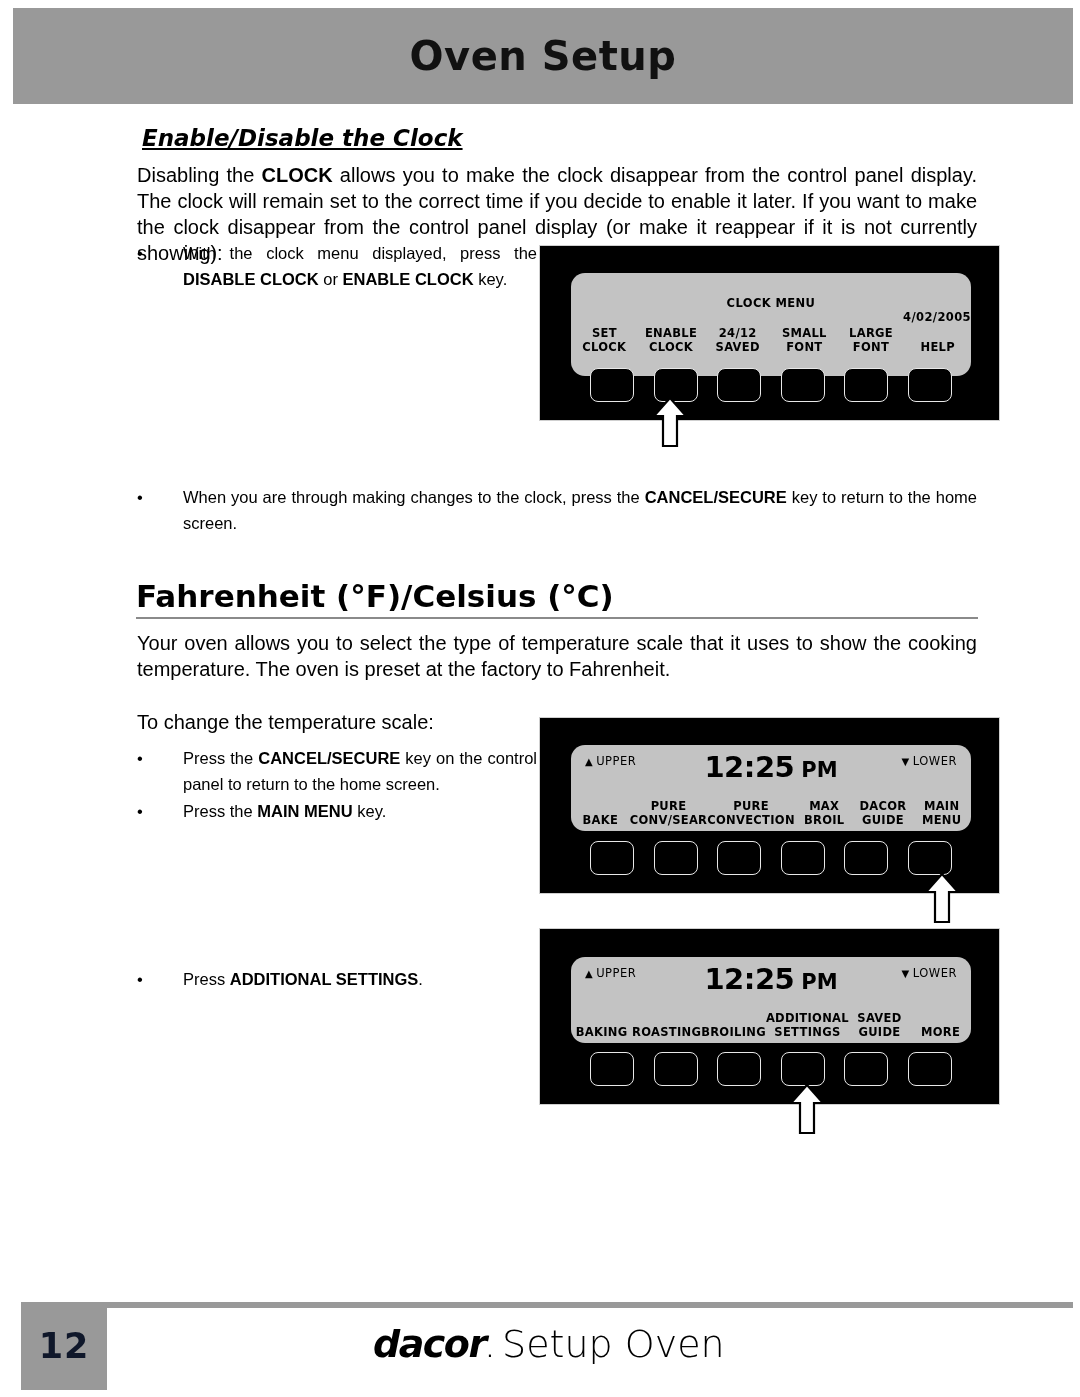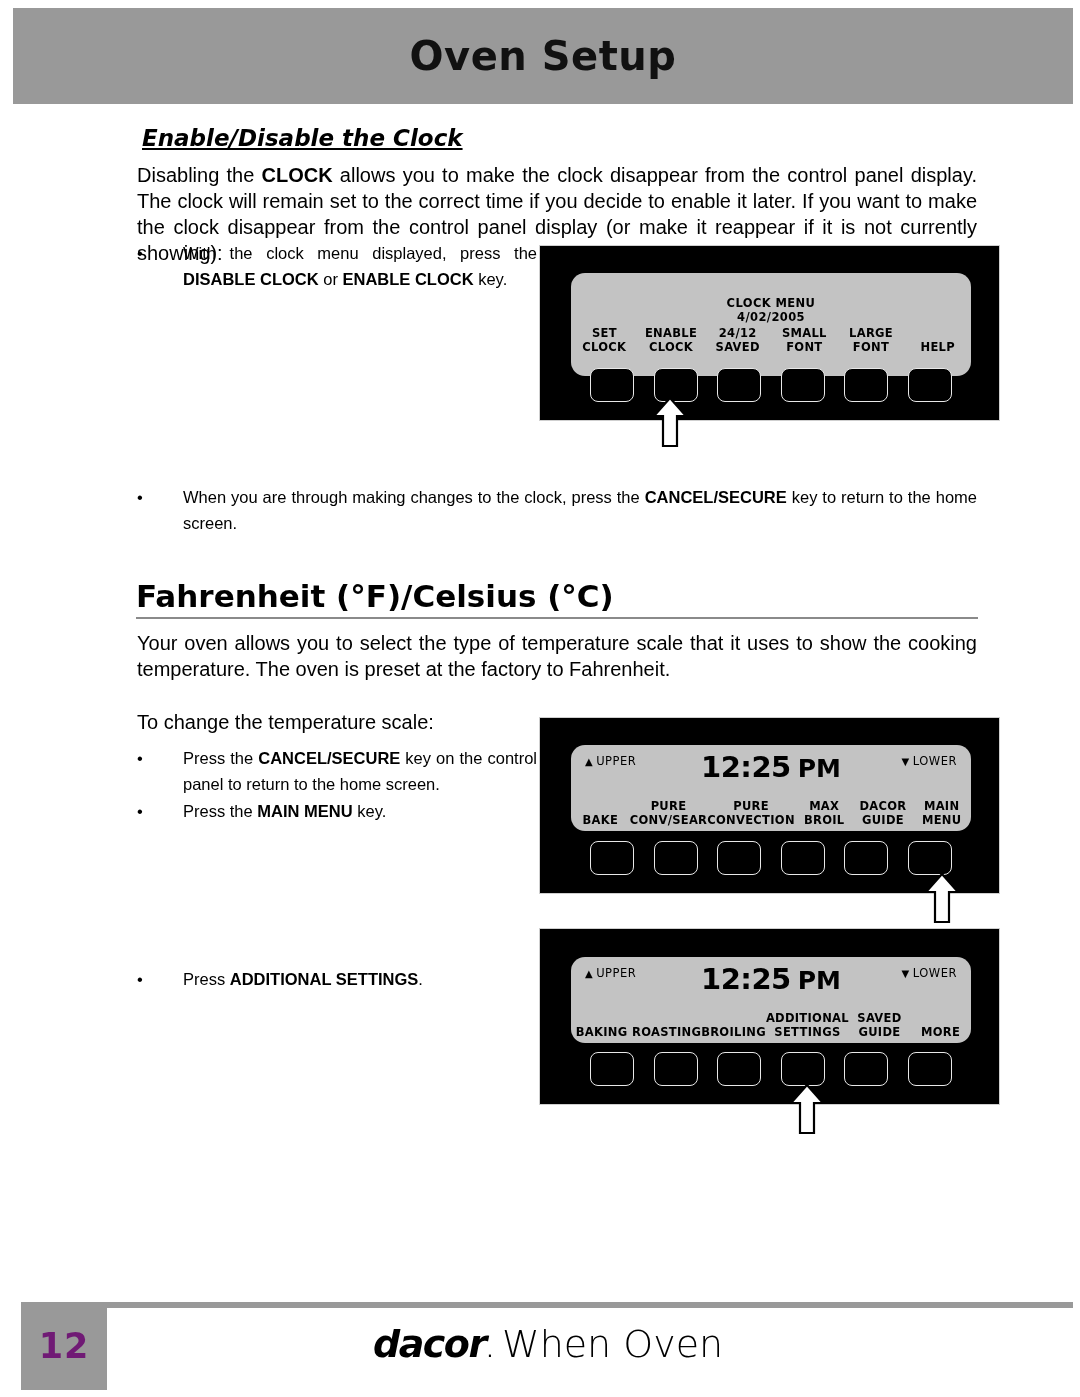--- a/index.html
+++ b/index.html
@@ -78,29 +78,29 @@
     border-radius:14px;
   }
   .screen-center{
     position:absolute; left:0; right:0;
     text-align:center;
     font-family:"DejaVu Sans", sans-serif;
     font-weight:bold;
     color:#000;
   }
   .clock-menu-title{ font-size:11.5px; letter-spacing:0.4px; }
-  .clock-menu-date{ font-size:11.5px; letter-spacing:0.4px; }
+  .clock-menu-date{ font-size:11.5px; letter-spacing:0.4px;text-align:right; }
 
   .bigclock{
     position:absolute; left:0; right:0; text-align:center;
     font-family:"DejaVu Sans", sans-serif; font-weight:bold;
     color:#000;
   }
   .bigclock .hm{ font-size:29px; letter-spacing:-0.5px; }
-  .bigclock .ampm{ font-size:25px; letter-spacing:0px; margin-left:7px; }
+  .bigclock .ampm{ font-size:21px; letter-spacing:0px; margin-left:7px; }
 
   .updown{
     position:absolute; font-family:"DejaVu Sans", sans-serif;
     font-weight:normal; font-size:11.5px; letter-spacing:0.5px; color:#000;
     white-space:nowrap;
   }
   .tri{ font-size:10px; margin-right:3px; }
 
   .labels{
     position:absolute; display:flex; align-items:flex-end;
@@ -129,21 +129,21 @@
     position:absolute; left:21px; top:1302px; width:1052px; height:6px;
     background:#999999;
   }
   .footer-pagebox{
     position:absolute; left:21px; top:1302px; width:86px; height:88px;
     background:#999999;
     display:flex; align-items:center; justify-content:center;
   }
   .footer-pagenum{
     font-family:"DejaVu Sans", sans-serif;
-    font-weight:bold; font-size:35px; color:#701a75; letter-spacing:1px;
+    font-weight:bold; font-size:35px; color:#0f172a; letter-spacing:1px;
   }
   .footer-brand{
     position:absolute; left:373px; top:1322px;
     display:flex; align-items:baseline;
   }
   .brand-dacor{
     font-family:"DejaVu Sans", sans-serif;
     font-weight:bold; font-style:italic;
     font-size:38px; letter-spacing:-1.5px; color:#000;
   }
@@ -374,14 +374,14 @@
 
 </div>
 
 <div class="footer-rule"></div>
 <div class="footer-pagebox">
   <span class="footer-pagenum">12</span>
 </div>
 <div class="footer-brand">
   <span class="brand-dacor">dacor</span>
   <span class="brand-dot">.</span>
-  <span class="brand-rest">When Oven</span>
+  <span class="brand-rest">Setup Oven</span>
 </div>
 
 </body></html>

